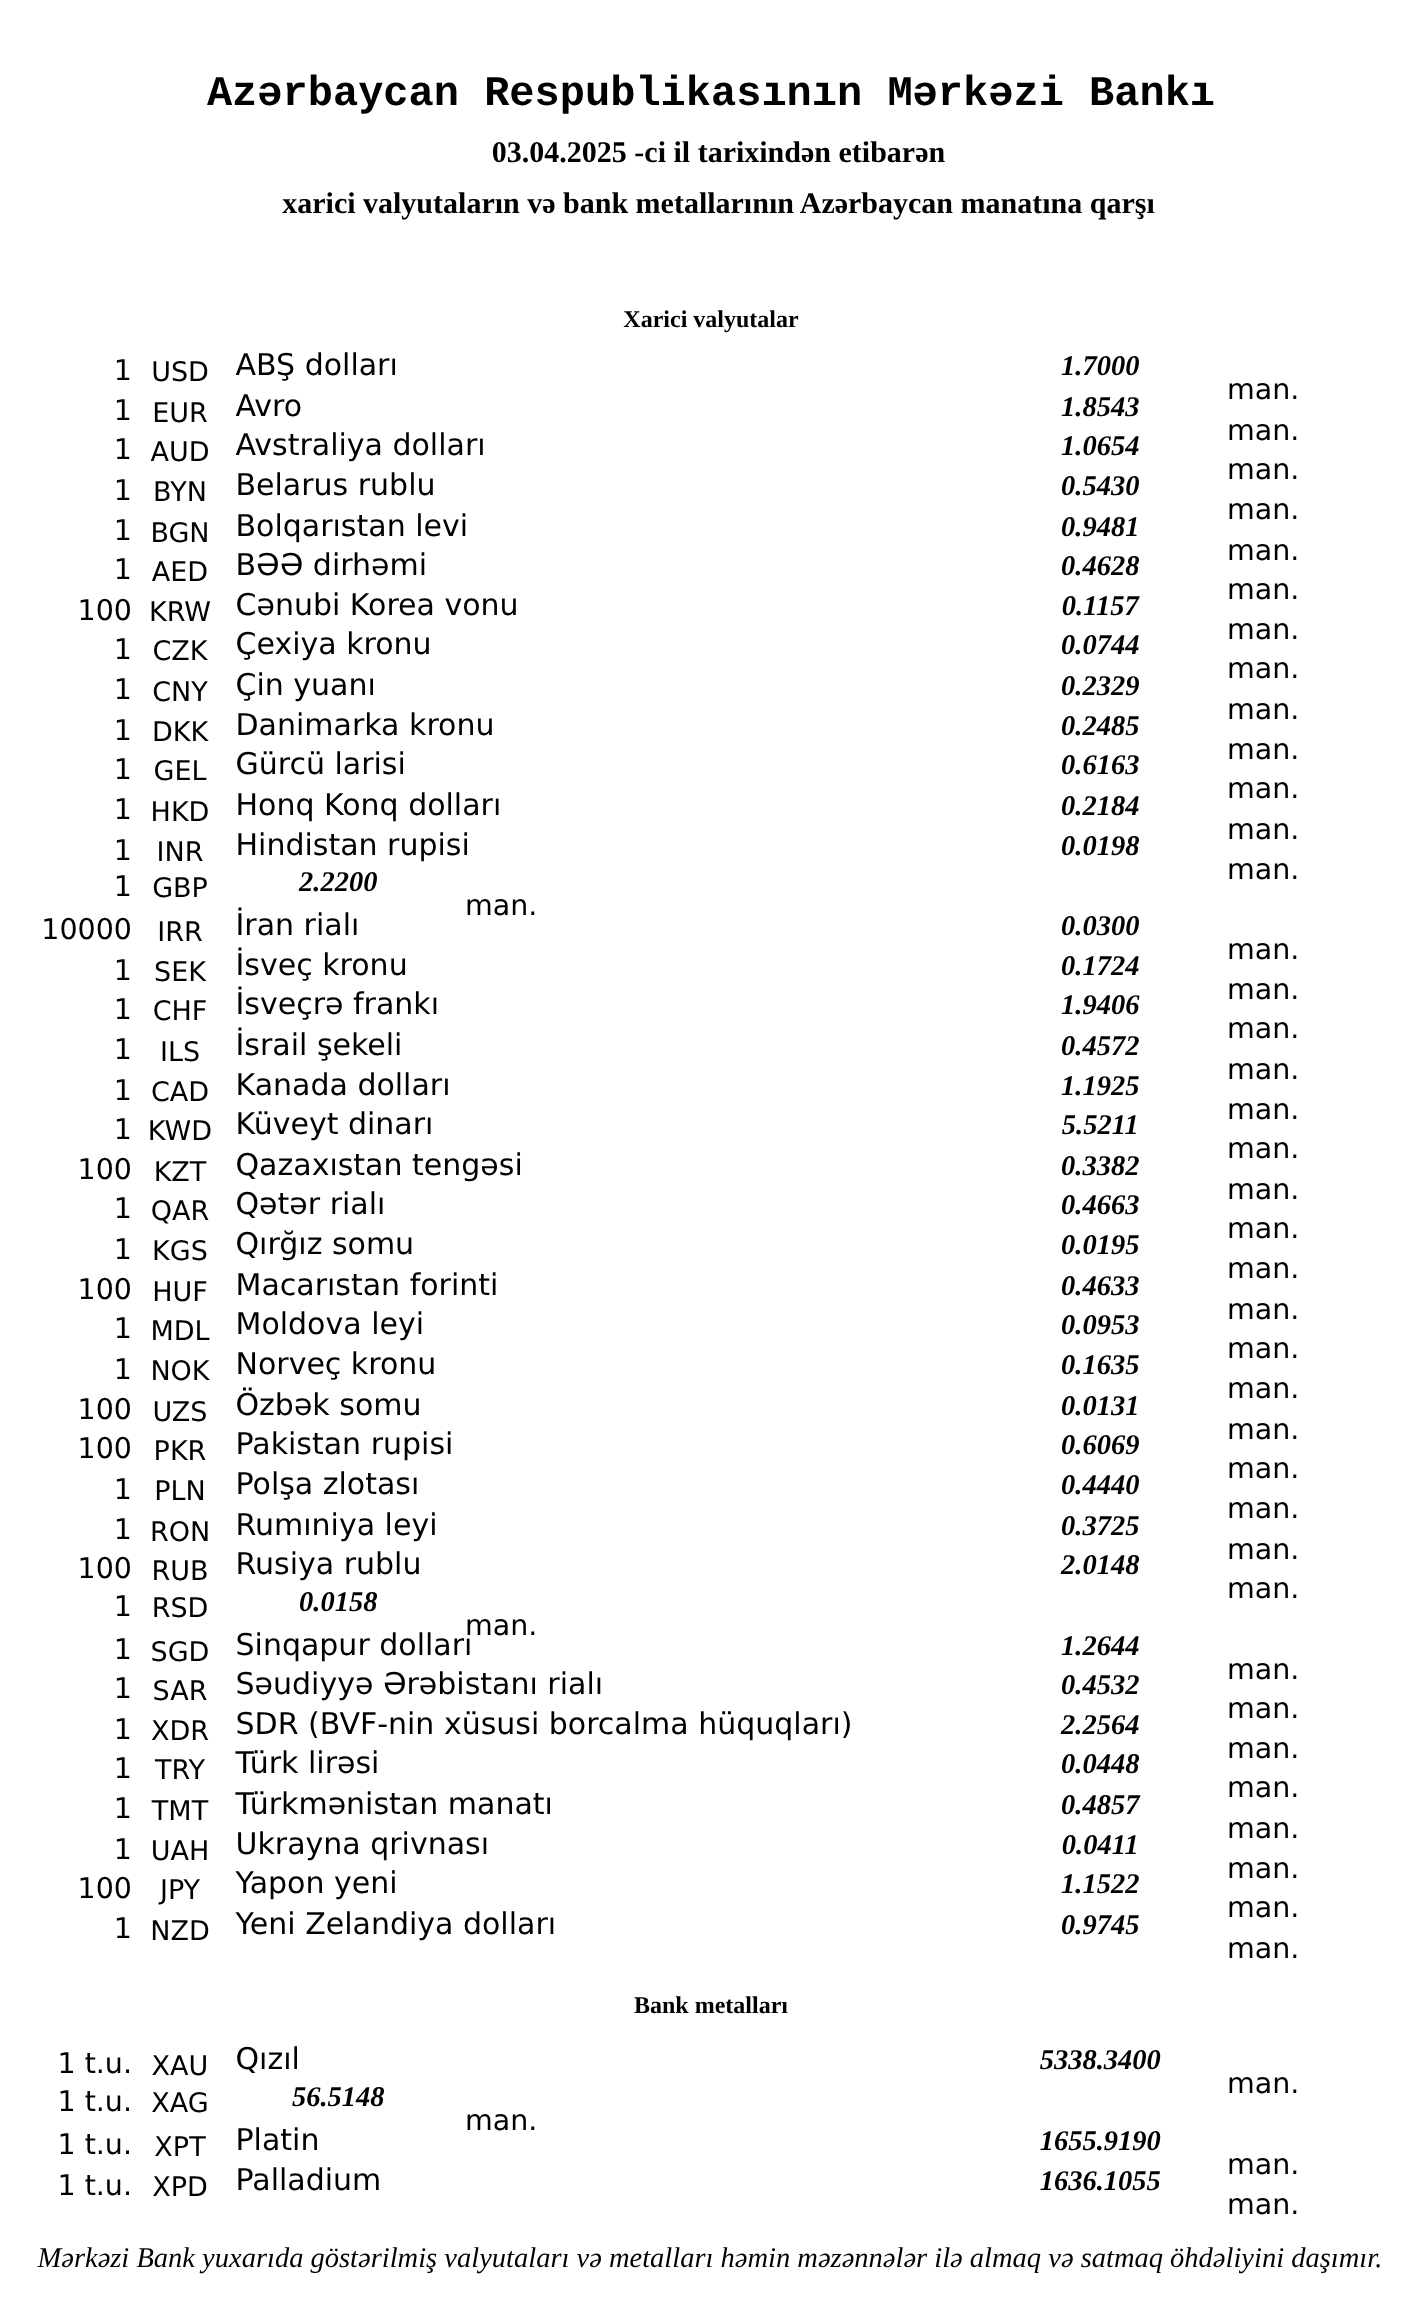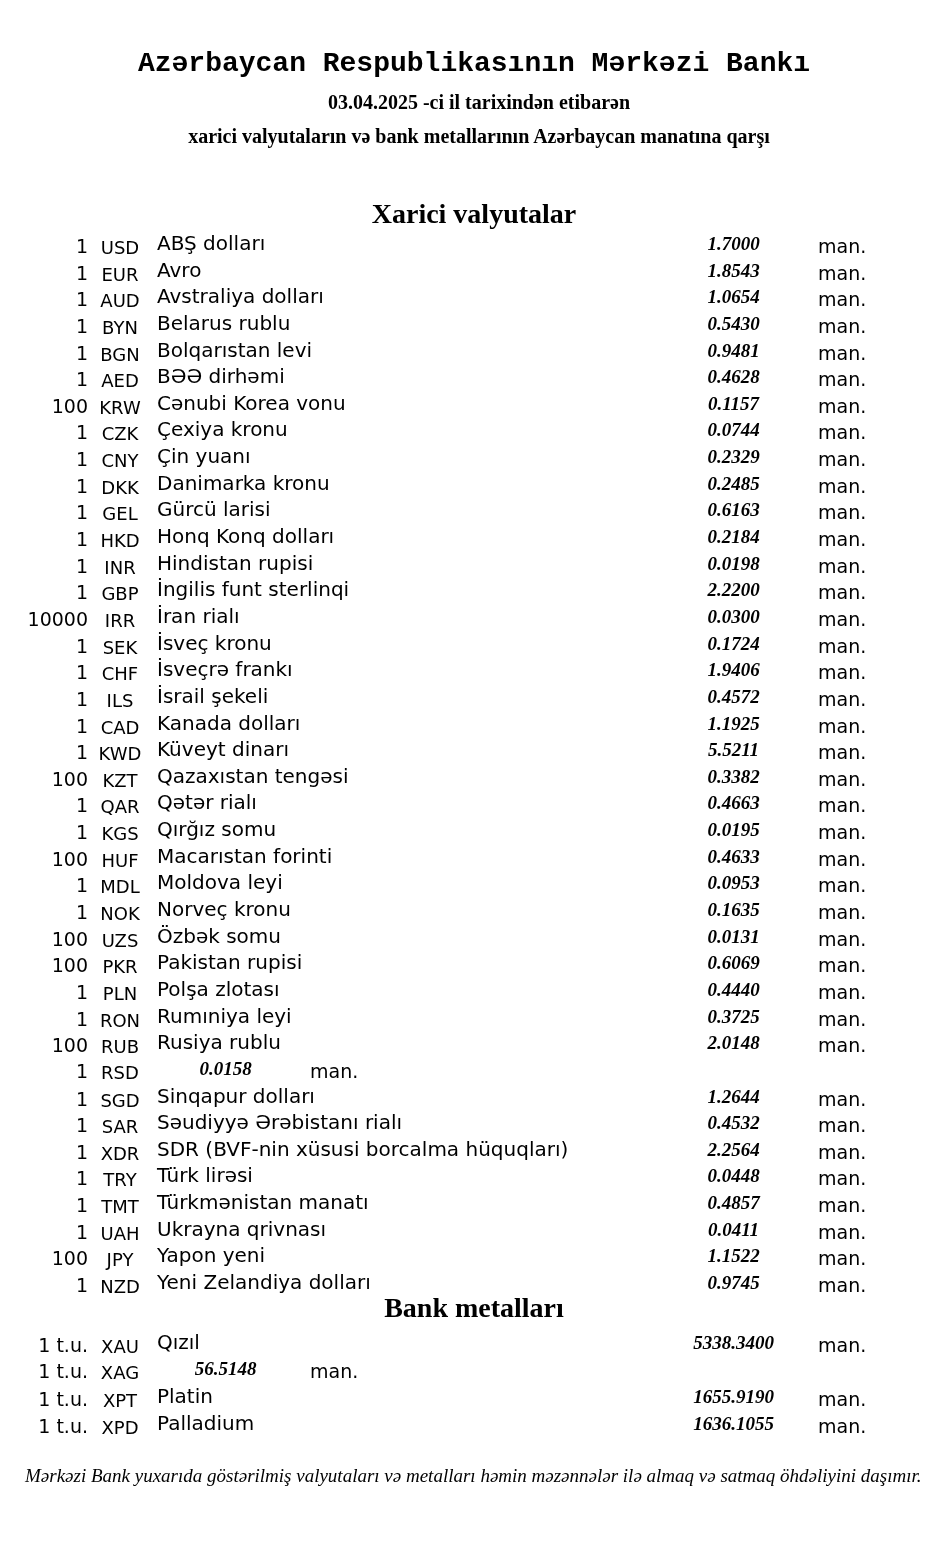--- a/index.html
+++ b/index.html
@@ -28,25 +28,25 @@
     line-height:26px;
     margin-left:10px;
   }
   .sub1 { margin-top:7px; }
   .sub2 { margin-top:8px; }
 
   .section-heading {
     text-align:center;
     font-family:"Liberation Serif","DejaVu Serif",serif;
     font-weight:700;
-    font-size:28px;
+    font-size:16px;
     line-height:26px;
   }
   .heading-currencies { margin-top:52px; }
-  .heading-metals { }
+  .heading-metals { margin-top:30px; }
 
   .table { width:880px; }
   .table-currencies { margin-top:2px; }
   .table-metals { margin-top:7px; }
 
   .row {
     display:flex;
     align-items:baseline;
     height:26.65px;
     padding-top:2px;
@@ -79,21 +79,21 @@
     font-family:"Liberation Serif","DejaVu Serif",serif;
     font-style:italic;
     font-weight:700;
     font-size:19px;
     white-space:nowrap;
   }
   .cell-unit {
     width:73px;
     padding-left:11px;
     font-size:19px;
-    position:relative; top:3px;
+    position:relative; top:16px;
   }
 
   .footer-note {
     margin-top:28px;
     margin-left:25px;
     font-family:"Liberation Serif","DejaVu Serif",serif;
     font-style:italic;
     font-size:19px;
     line-height:24px;
   }
@@ -211,21 +211,20 @@
         <span class="cell-qty">1</span>
         <span class="cell-code">INR</span>
         <span class="cell-name">Hindistan rupisi</span>
         <span class="cell-rate">0.0198</span>
         <span class="cell-unit">man.</span>
       </div>
 
       <div class="row">
         <span class="cell-qty">1</span>
         <span class="cell-code">GBP</span>
-        <span class="cell-name">İngilis funt sterlinqi</span>
         <span class="cell-rate">2.2200</span>
         <span class="cell-unit">man.</span>
       </div>
 
       <div class="row">
         <span class="cell-qty">10000</span>
         <span class="cell-code">IRR</span>
         <span class="cell-name">İran rialı</span>
         <span class="cell-rate">0.0300</span>
         <span class="cell-unit">man.</span>

